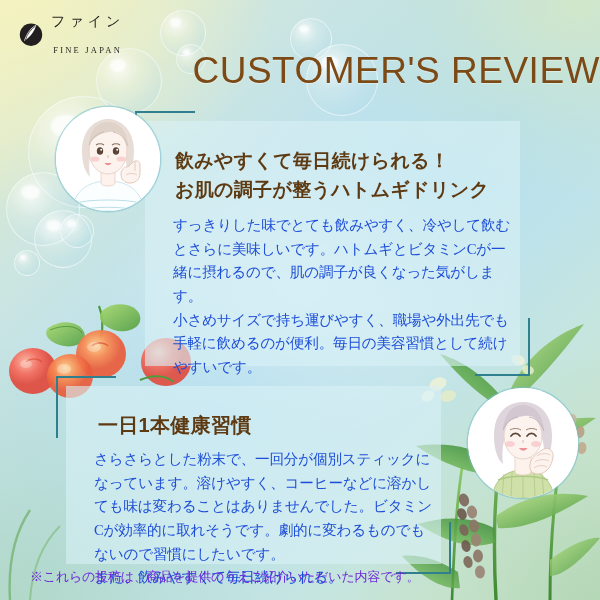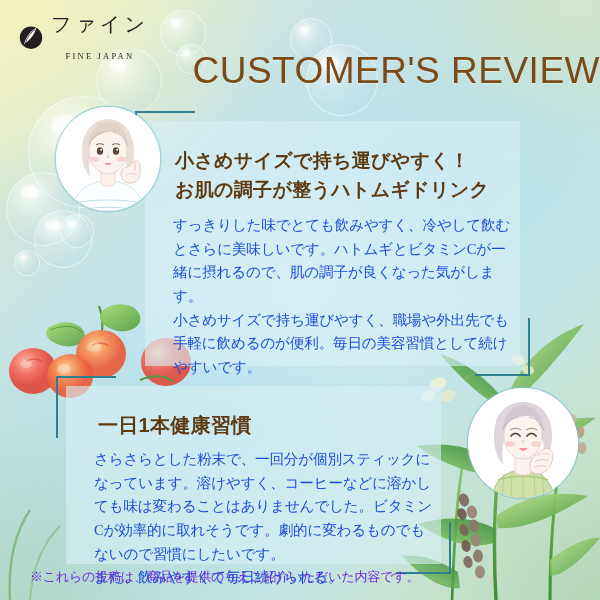--- a/index.html
+++ b/index.html
@@ -55,21 +55,21 @@
   }
 
   
   .logo { position:absolute; left:17px; top:14px; display:flex; align-items:center; gap:6px; }
   .logo-mark {
     width:28px; height:28px; flex:0 0 28px;
   }
   .logo-text { display:flex; flex-direction:column; line-height:1; }
   .logo-jp {
     font-family:"Liberation Sans", sans-serif;
-    font-size:20px; letter-spacing:4px; color:#231f20; font-weight:400;
+    font-size:14px; letter-spacing:4px; color:#231f20; font-weight:400;
   }
   .logo-en {
     font-family:"Liberation Serif", serif;
     font-size:8.5px; letter-spacing:2.2px; color:#231f20; margin-top:18px; text-align:center;
   }
 
   
   .title {
     position:absolute; left:0; right:0; top:50px; text-align:right;
     font-family:"Liberation Sans", sans-serif;
@@ -265,21 +265,21 @@
 
   <svg class="deco" style="left:0px; top:470px; width:70px; height:130px;" viewBox="0 0 70 130">
     <path d="M10 130 C8 96 14 64 30 40" stroke="#5aa24a" stroke-width="2.4" fill="none" opacity=".55"></path>
     <path d="M30 130 C32 100 42 74 60 56" stroke="#6aae57" stroke-width="2" fill="none" opacity=".45"></path>
   </svg>
 
   <div class="card card-1">
     <span class="brk brk-tl"></span>
     <span class="brk brk-br"></span>
     <div class="card-head">
-      <div>小さめサイズで持ち運びやすく！</div>
+      <div>飲みやすくて毎日続けられる！</div>
       <div>お肌の調子が整うハトムギドリンク</div>
     </div>
     <div class="card-body">
       <p>すっきりした味でとても飲みやすく、冷やして飲むとさらに美味しいです。ハトムギとビタミンCが一緒に摂れるので、肌の調子が良くなった気がします。</p>
       <p>小さめサイズで持ち運びやすく、職場や外出先でも手軽に飲めるのが便利。毎日の美容習慣として続けやすいです。</p>
     </div>
   </div>
 
   <div class="avatar avatar-1">
     <svg viewBox="0 0 104 104" width="104" height="104">

